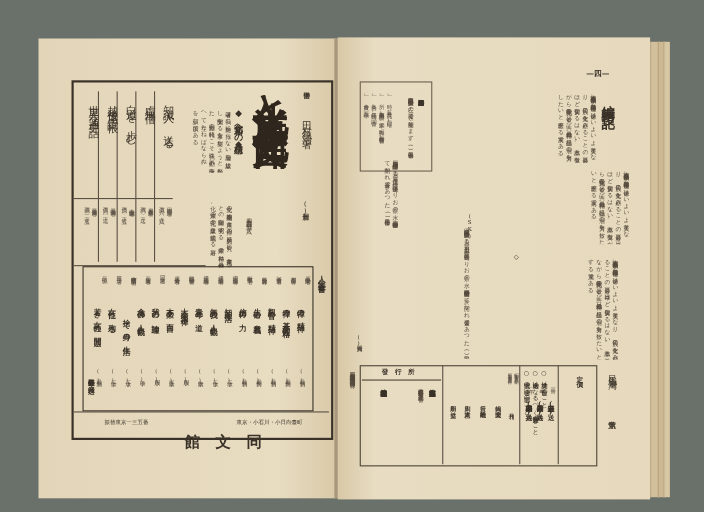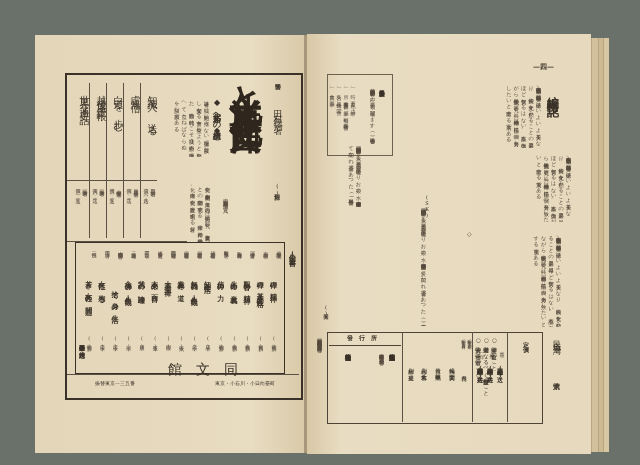--- a/index.html
+++ b/index.html
@@ -42,21 +42,21 @@
   <div id="books"></div>
   <div class="rule" style="left:32px;top:206px;width:120px;height:1px;"></div>
 
   <div class="vt" style="left:254px;top:210px;font-size:7px;font-weight:bold;letter-spacing:3px;">人生叢書</div>
   <div class="ad-box" style="left:40px;top:207px;width:208px;height:130px;border-width:1px;"></div>
   <div id="series"></div>
   <div class="vt" style="left:44px;top:305px;font-size:6px;font-weight:bold;height:30px;writing-mode:vertical-rl;white-space:normal;">各冊五十錢 送八錢</div>
 
   <div class="rule" style="left:32px;top:339px;width:232px;height:1px;"></div>
   <div style="position:absolute;left:60px;top:345px;font-size:5px;">振替東京一三五番</div>
-  <div style="position:absolute;left:133px;top:326px;font-size:14px;font-weight:normal;letter-spacing:14px;direction:rtl;unicode-bidi:bidi-override;">同文館</div>
+  <div style="position:absolute;left:133px;top:358px;font-size:14px;font-weight:bold;letter-spacing:14px;direction:rtl;unicode-bidi:bidi-override;">同文館</div>
   <div style="position:absolute;left:180px;top:345px;font-size:5px;">東京・小石川・小日向臺町</div>
 <div class="vt" style="left: 112px; top: 52px; font-size: 10px; letter-spacing: 4px;">知識人へ送る</div>
     <div class="vt small" style="left: 115px; top: 150px;">田村德治著</div>
     <div class="vt small" style="left: 108px; top: 150px;">價一・六〇 送・〇八</div>
     <div class="rule" style="left: 105px; top: 48px; width: 1px; height: 155px;"></div>
     <div class="vt" style="left: 95px; top: 52px; font-size: 10px; letter-spacing: 4px;">虛無僧</div>
     <div class="vt small" style="left: 98px; top: 150px;">赤尾永竹居著</div>
     <div class="vt small" style="left: 91px; top: 150px;">價一・〇〇 送・一二</div>
     <div class="rule" style="left: 88px; top: 48px; width: 1px; height: 155px;"></div>
     <div class="vt" style="left: 78px; top: 52px; font-size: 10px; letter-spacing: 4px;">白道を歩む</div>

